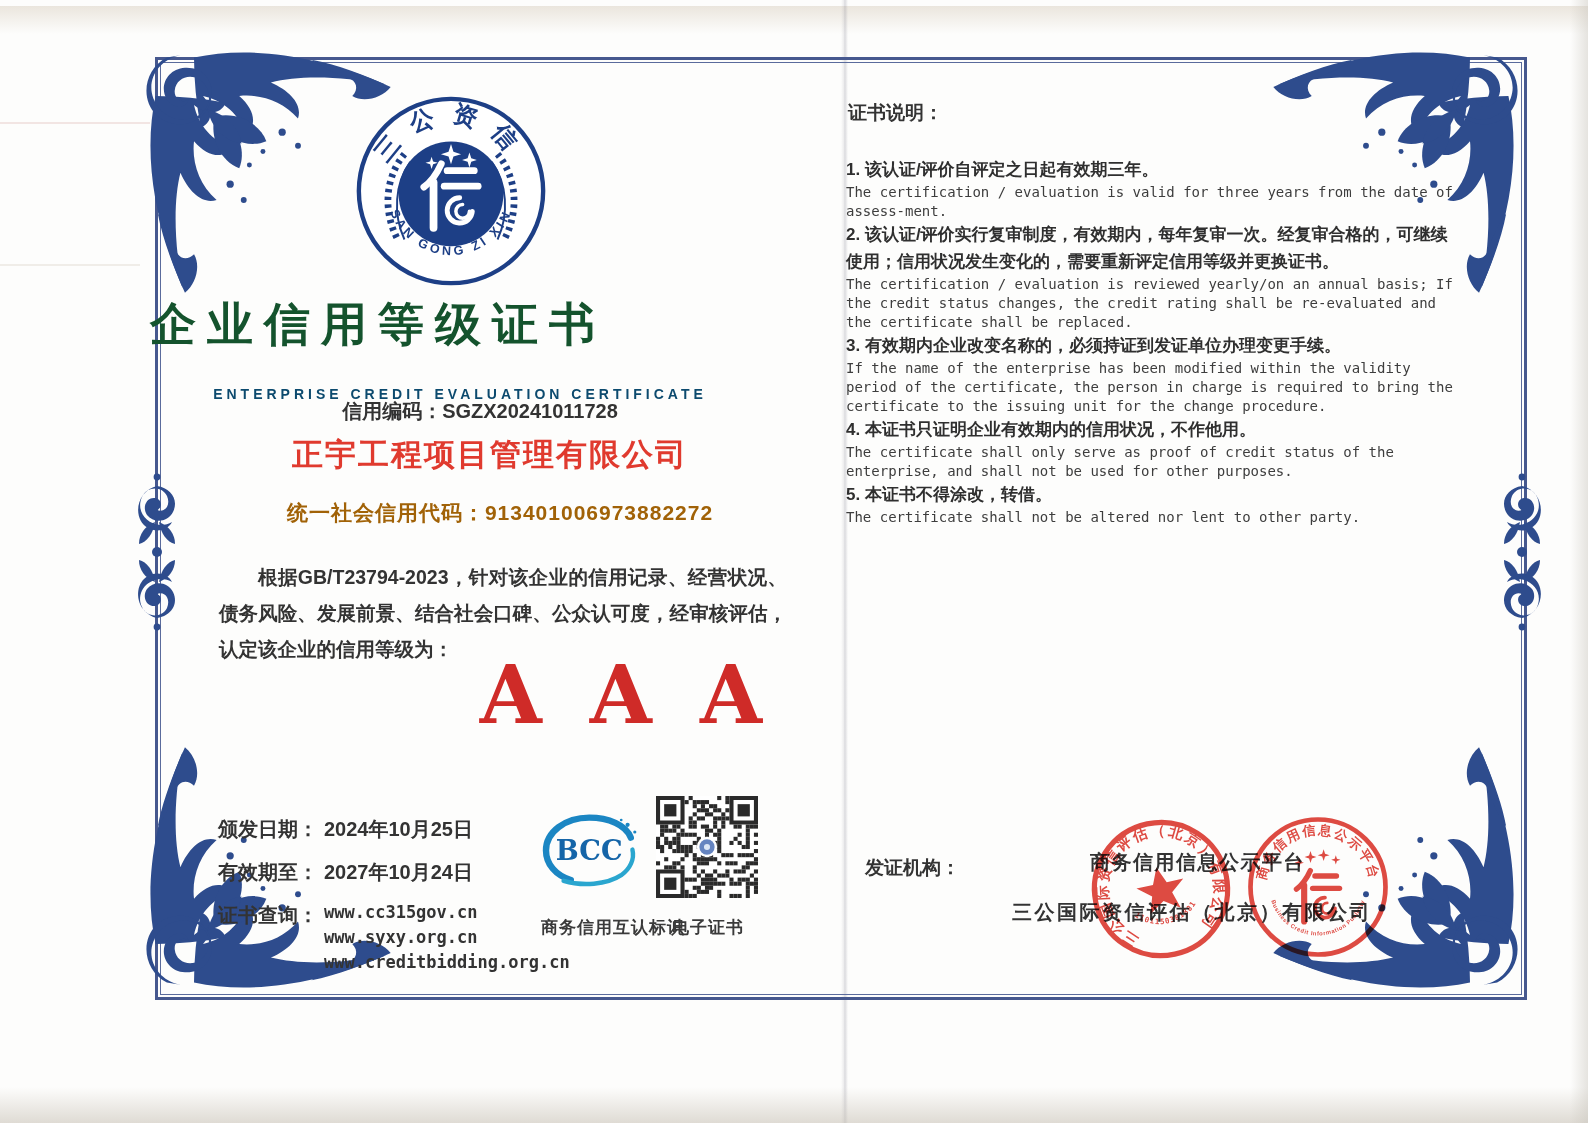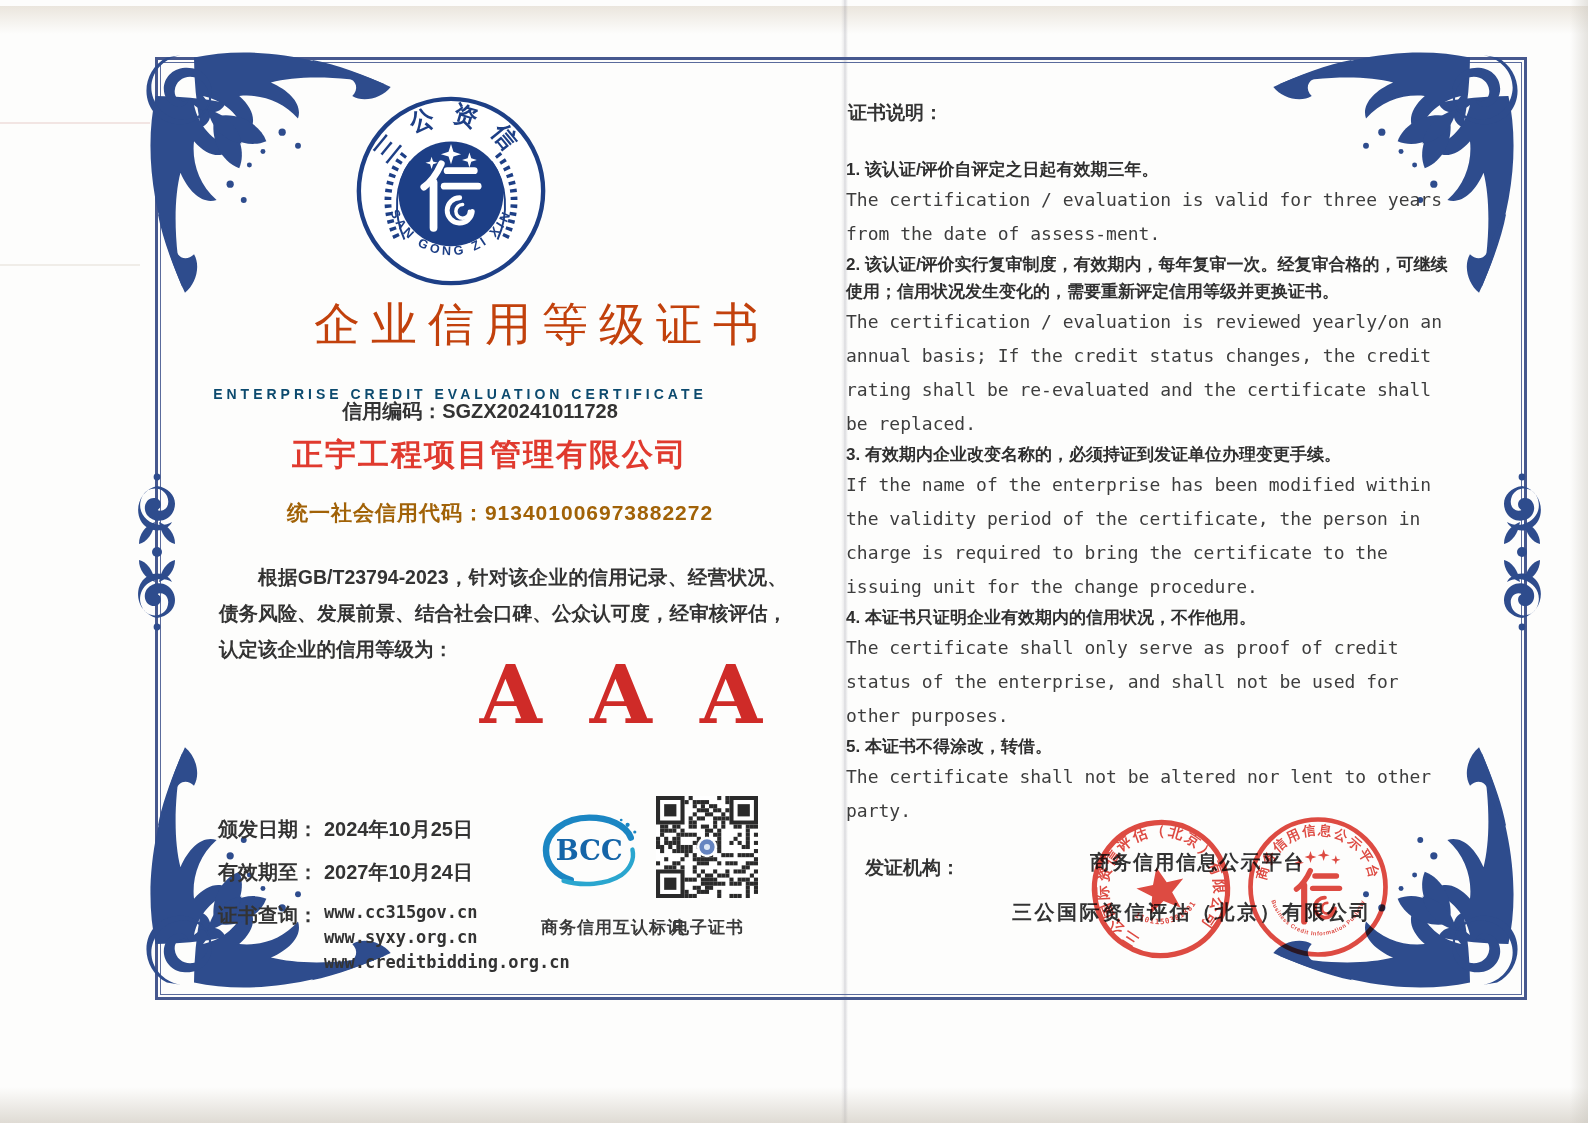--- a/index.html
+++ b/index.html
@@ -24,22 +24,22 @@
   .corner svg,.side-orn svg{width:100%;height:100%;display:block;}
   .corner.tl{left:142px;top:44px;}
   .corner.tr{left:1262px;top:44px;transform:scaleX(-1);}
   .corner.bl{left:142px;top:736px;transform:scaleY(-1);}
   .corner.br{left:1262px;top:736px;transform:scale(-1,-1);}
   .side-orn{position:absolute;width:46px;height:172px;}
   .side-orn.left{left:135px;top:470px;}
   .side-orn.right{left:1498px;top:470px;transform:scaleX(-1);}
   
   .logo{position:absolute;left:354px;top:94px;width:194px;height:194px;}
-  .title{position:absolute;left:150px;top:294px;width:620px;text-align:right;
-    font-size:46px;font-weight:normal;color:#c2410c;letter-spacing:11px;}
+  .title{position:absolute;left:150px;top:294px;width:620px;text-align:left;
+    font-size:46px;font-weight:bold;color:#14532d;letter-spacing:11px;}
   .subtitle{position:absolute;left:150px;top:359px;width:620px;text-align:center;
     font-size:14px;font-weight:bold;color:#0c4a6e;letter-spacing:4px;margin-top:27px;}
   .credit-line{position:absolute;left:170px;top:398px;width:620px;text-align:center;
     font-size:20px;font-weight:bold;color:#333;}
   .company{position:absolute;left:170px;top:434px;width:640px;text-align:center;
     font-size:31px;font-weight:bold;color:#e03a2e;letter-spacing:2px;}
   .uscc-line{position:absolute;left:180px;top:499px;width:640px;text-align:center;
     font-size:21px;font-weight:bold;color:#a16207;letter-spacing:1px;}
   .statement{position:absolute;left:203px;top:543px;width:568px;font-size:19.5px;
     line-height:36px;font-weight:600;color:#333;text-indent:2em;text-align:justify;margin:16px;}
@@ -56,21 +56,21 @@
   .qr{position:absolute;left:656px;top:796px;width:102px;height:102px;}
   .caption-bcc{position:absolute;left:505px;top:916px;width:180px;text-align:right;
     font-size:17px;font-weight:bold;color:#3a3a3a;letter-spacing:1px;}
   .caption-qr{position:absolute;left:648px;top:916px;width:120px;text-align:center;
     font-size:17px;font-weight:bold;color:#3a3a3a;letter-spacing:1px;}
   
   .notes-title{position:absolute;left:848px;top:100px;font-size:19px;font-weight:bold;color:#333;}
   .notes{position:absolute;left:846px;top:156px;width:614px;}
   .notes p{margin:0;}
   .note-zh{font-size:17px;font-weight:bold;color:#2f2f2f;line-height:27px;}
-  .note-en{font-family:"DejaVu Sans Mono",monospace;font-size:18px;color:#3d3d3d;line-height:34px;}
+  .note-en{font-family:"DejaVu Sans Mono",monospace;font-size:14px;color:#3d3d3d;line-height:19px;}
   .issuer-label{position:absolute;left:865px;top:855px;font-size:19px;font-weight:bold;color:#333;}
   .issuer-line1{position:absolute;left:1090px;top:849px;font-size:20px;font-weight:bold;
     color:#333;letter-spacing:1.5px;z-index:1;}
   .issuer-line2{position:absolute;left:1012px;top:899px;font-size:20px;font-weight:bold;
     color:#333;letter-spacing:2.5px;z-index:1;}
   .stamp{position:absolute;width:150px;height:150px;z-index:2;mix-blend-mode:multiply;opacity:.92;}
   .stamp svg{width:100%;height:100%;display:block;}
   .stamp-left{left:1086px;top:814px;transform:rotate(-12deg);}
   .stamp-right{left:1243px;top:812px;}
 </style>

